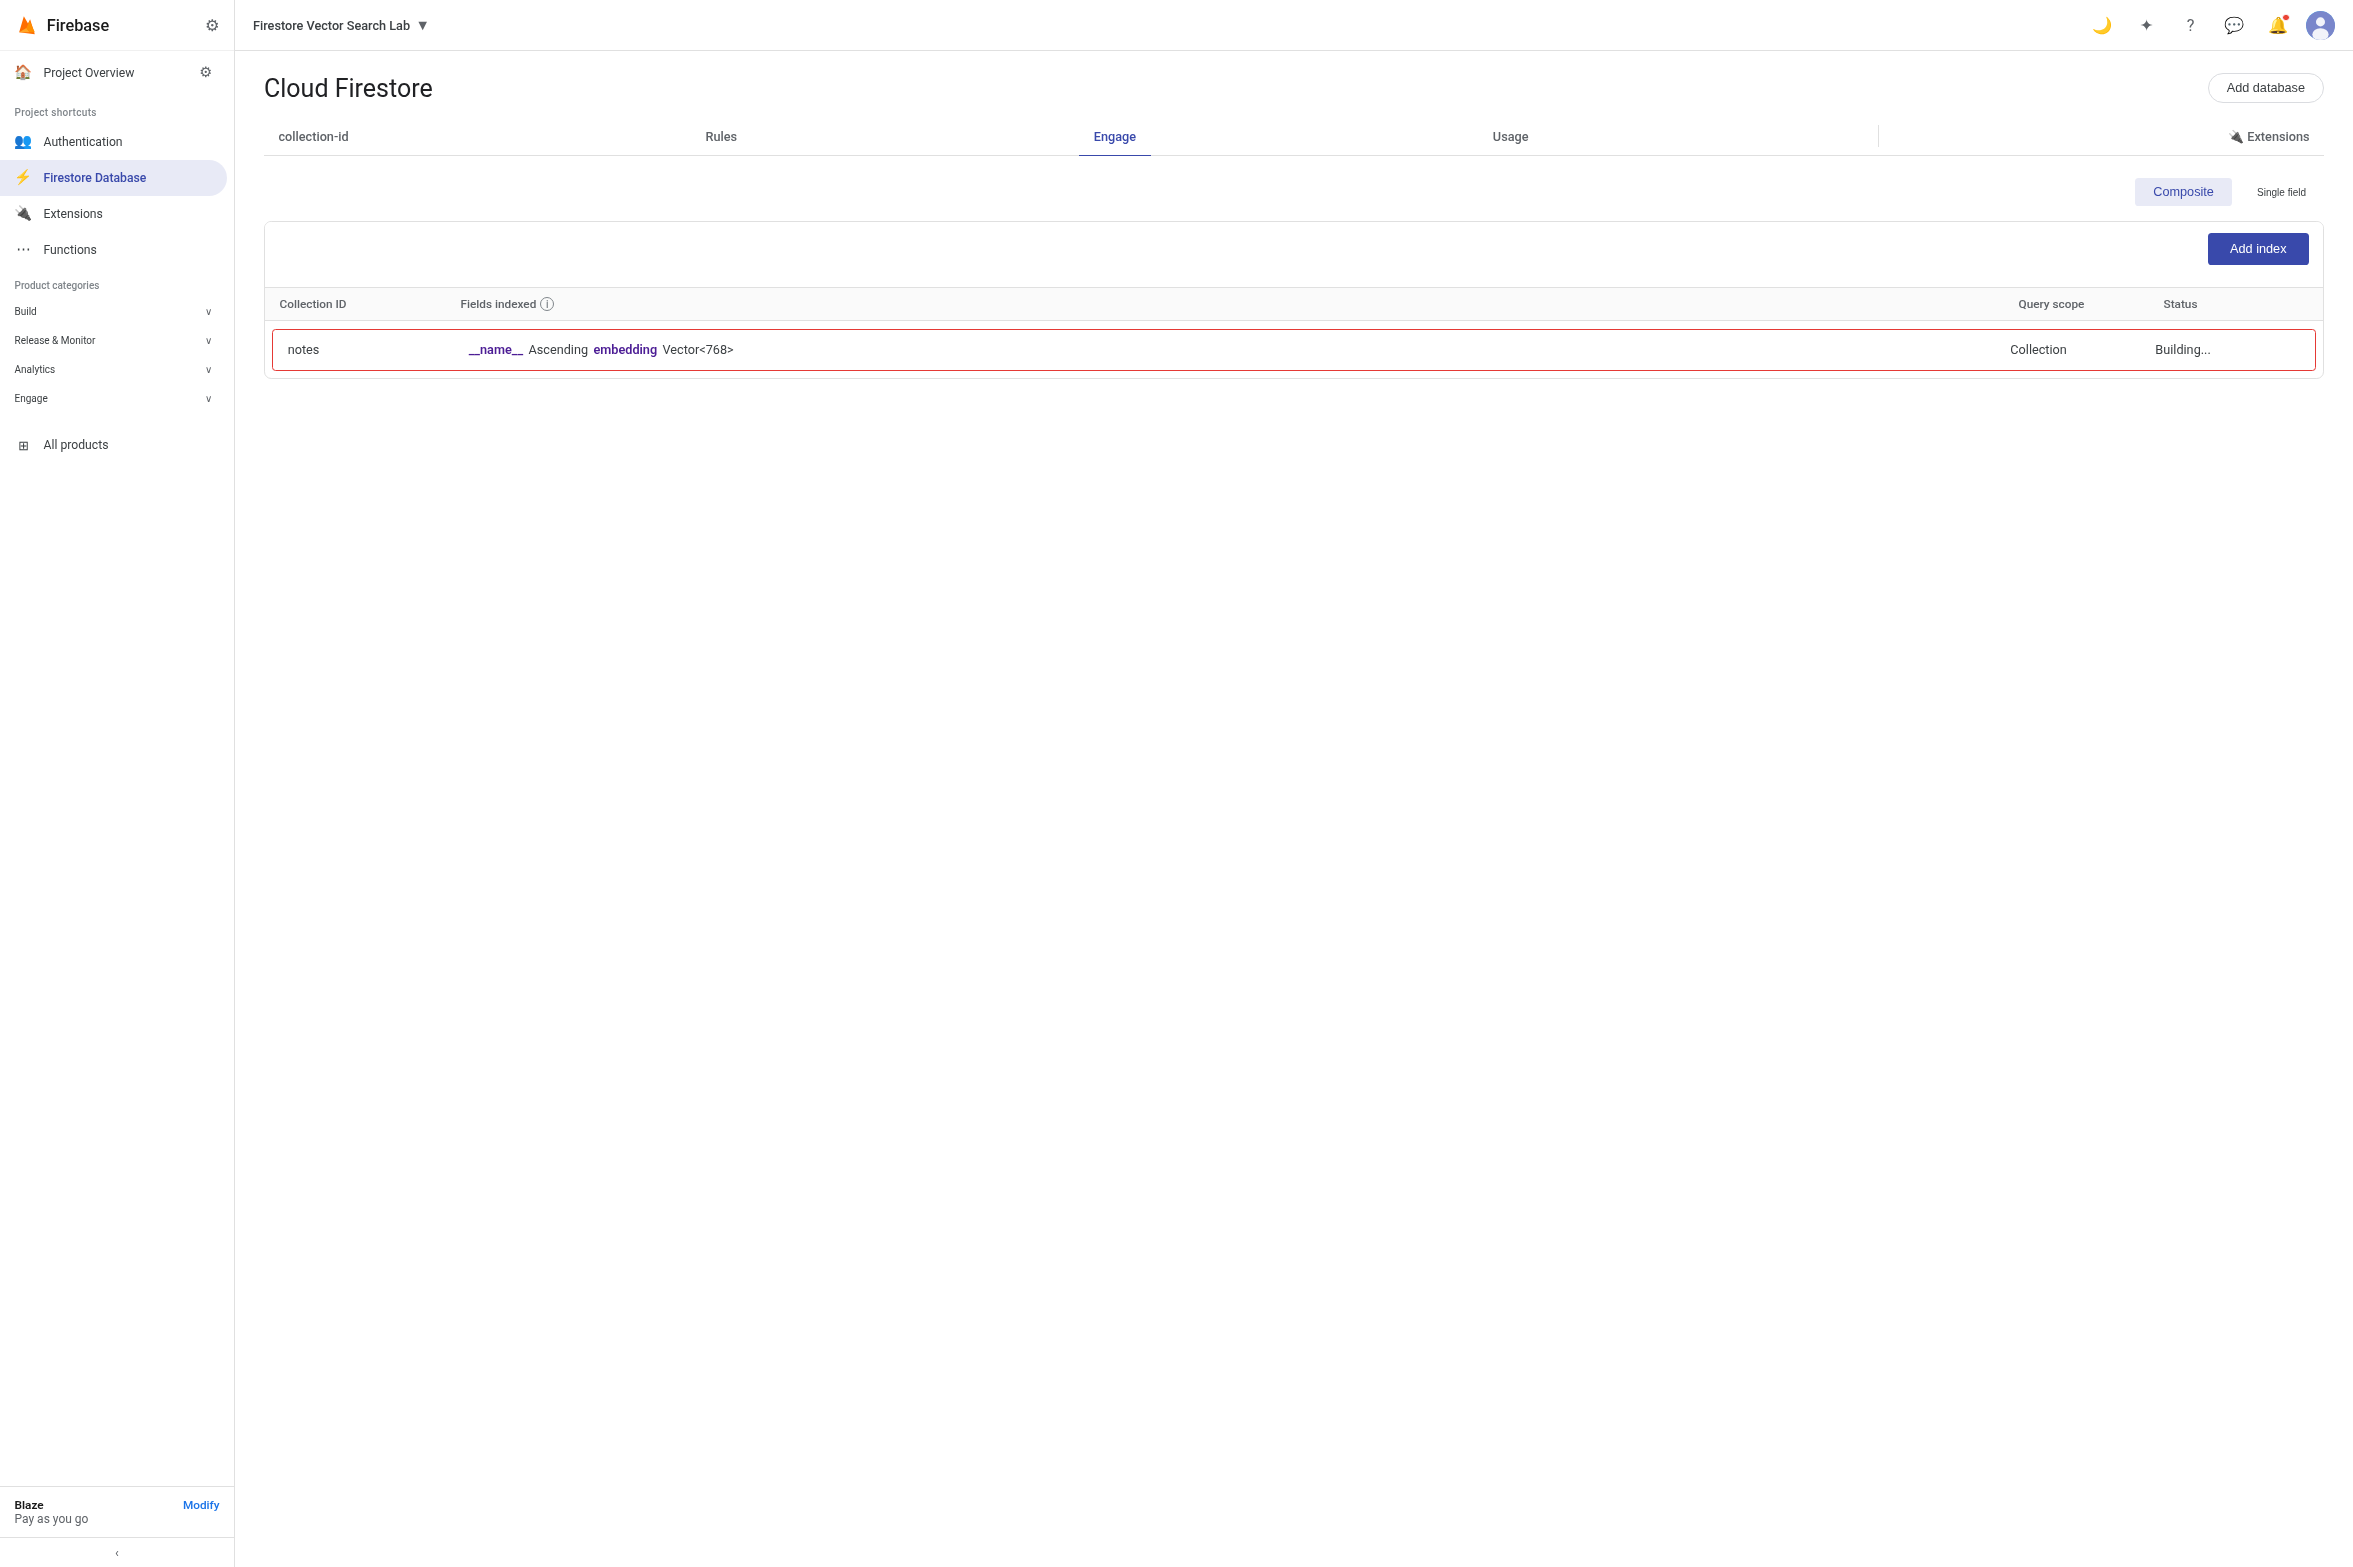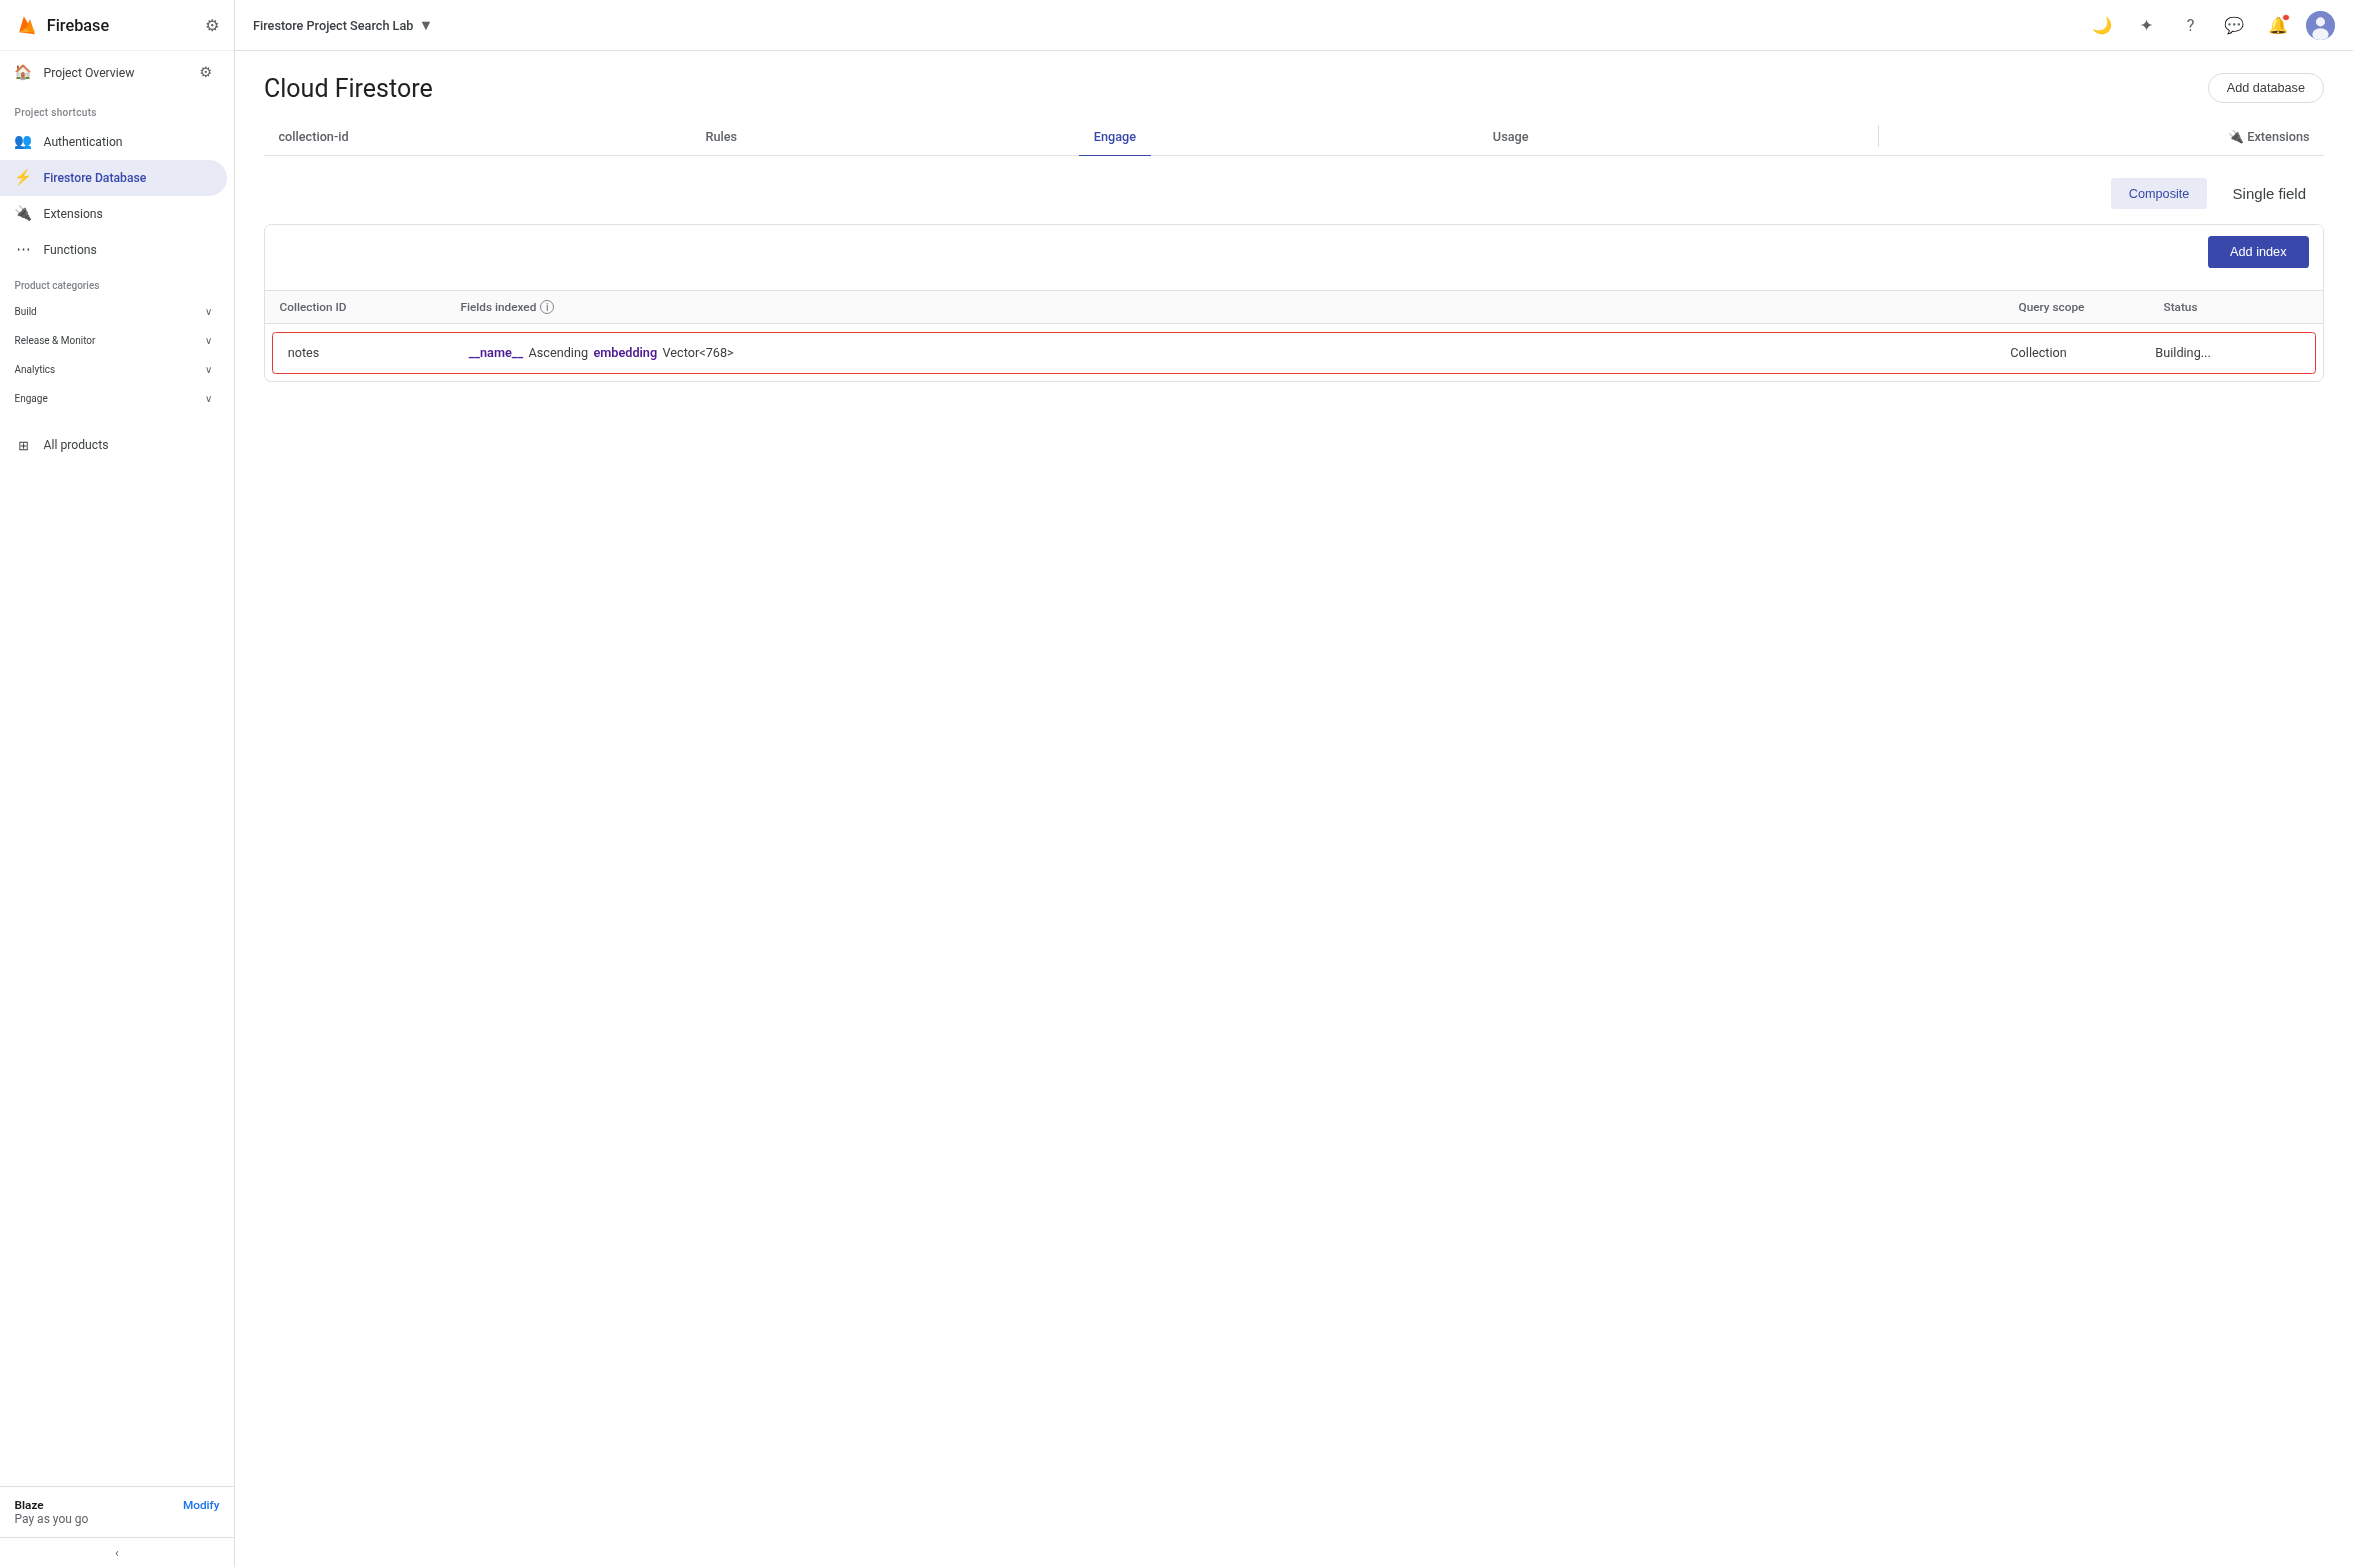--- a/index.html
+++ b/index.html
@@ -246,21 +246,21 @@
       font-weight: 500;
       cursor: pointer;
       background: #e8eaf6;
       color: #3949ab;
       border: none;
     }
 
     .btn-single-field {
       padding: 7.2px 18px;
       border-radius: 3.6px;
-      font-size: 15px;
+      font-size: 10px;
       font-weight: 500;
       cursor: pointer;
       background: transparent;
       color: #3c4043;
       border: none;
     }
 
     .btn-add-index {
       padding: 9px 22px;
       border-radius: 3.6px;
@@ -444,21 +444,21 @@
 
   <div class="sidebar-collapse-btn">
     <span>‹</span>
   </div>
 </div>
 
 <div class="main">
 
   <div class="topbar">
     <div class="project-selector">
-      <span>Firestore Project Search Lab</span>
+      <span>Firestore Vector Search Lab</span>
       <span style="font-size:14.5px; color:#5f6368;">▼</span>
     </div>
     <div class="topbar-icons">
       <div class="topbar-icon" title="Dark mode">
         <span>🌙</span>
       </div>
       <div class="topbar-icon" title="AI features">
         <span>✦</span>
       </div>
       <div class="topbar-icon" title="Help">

